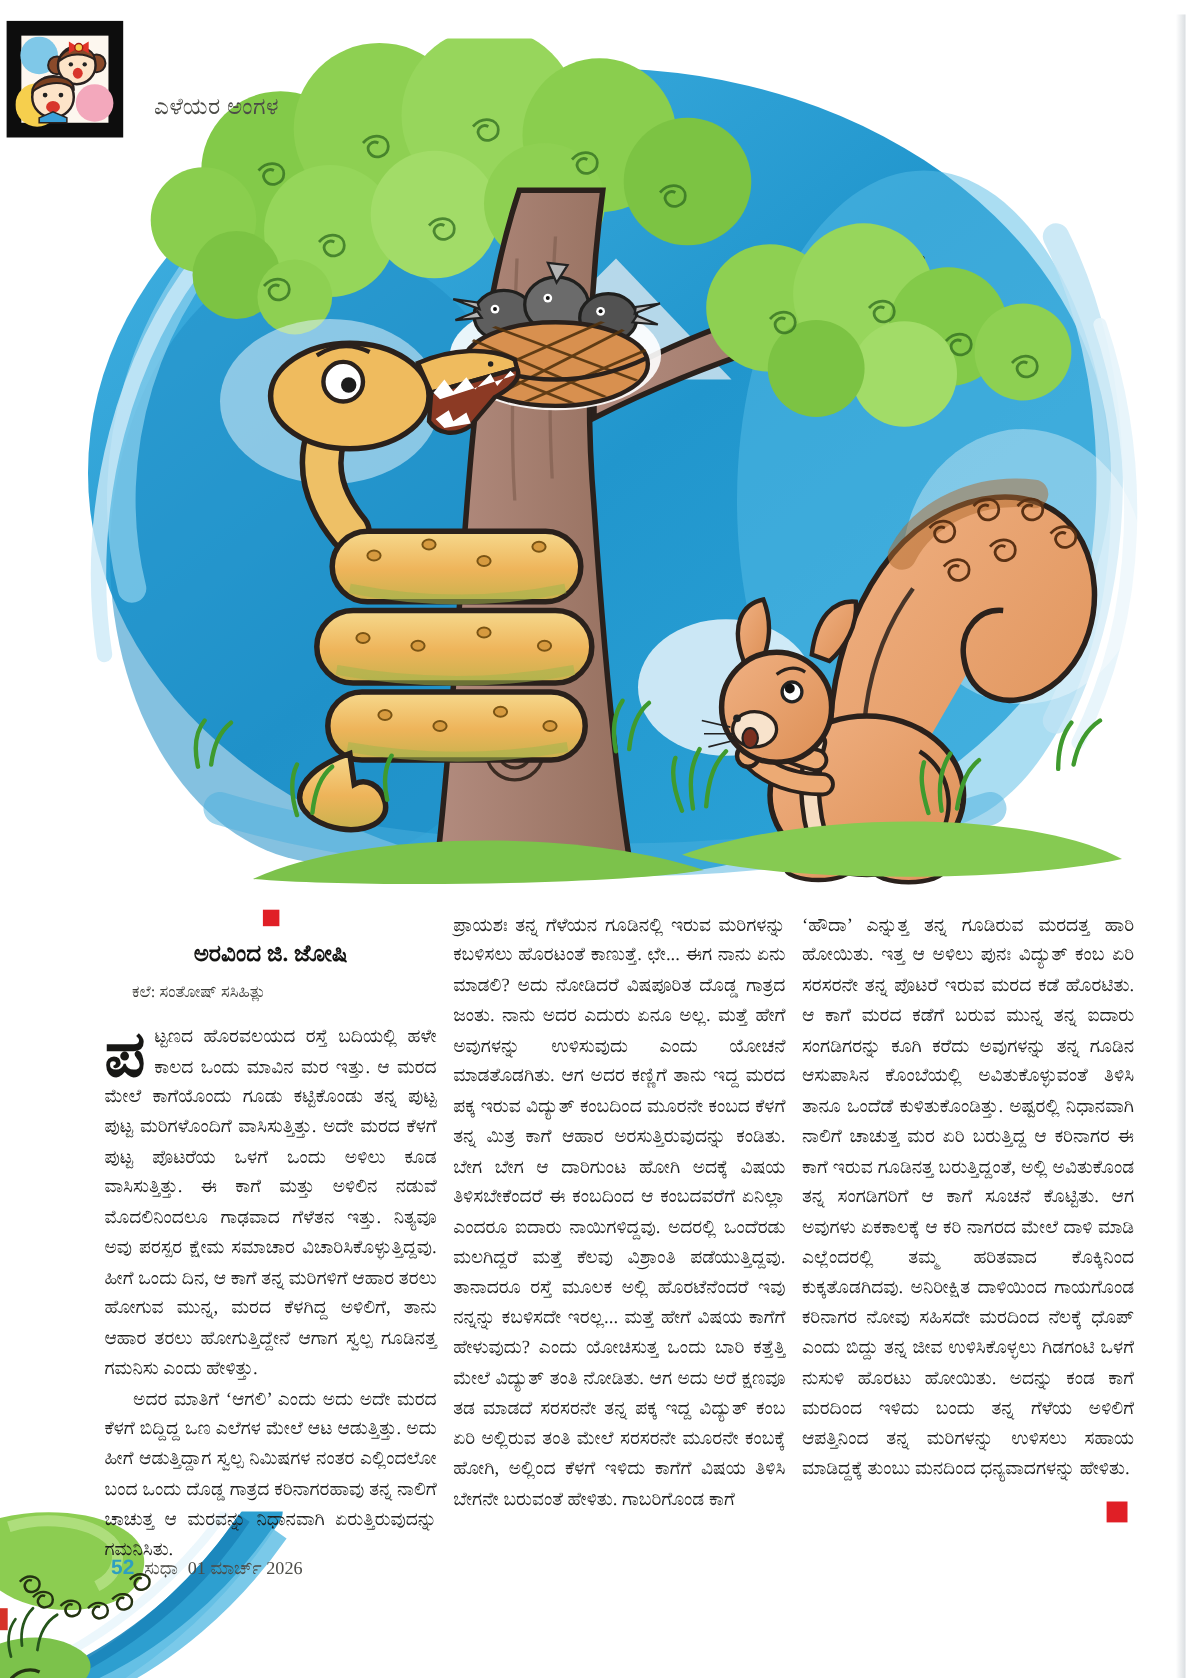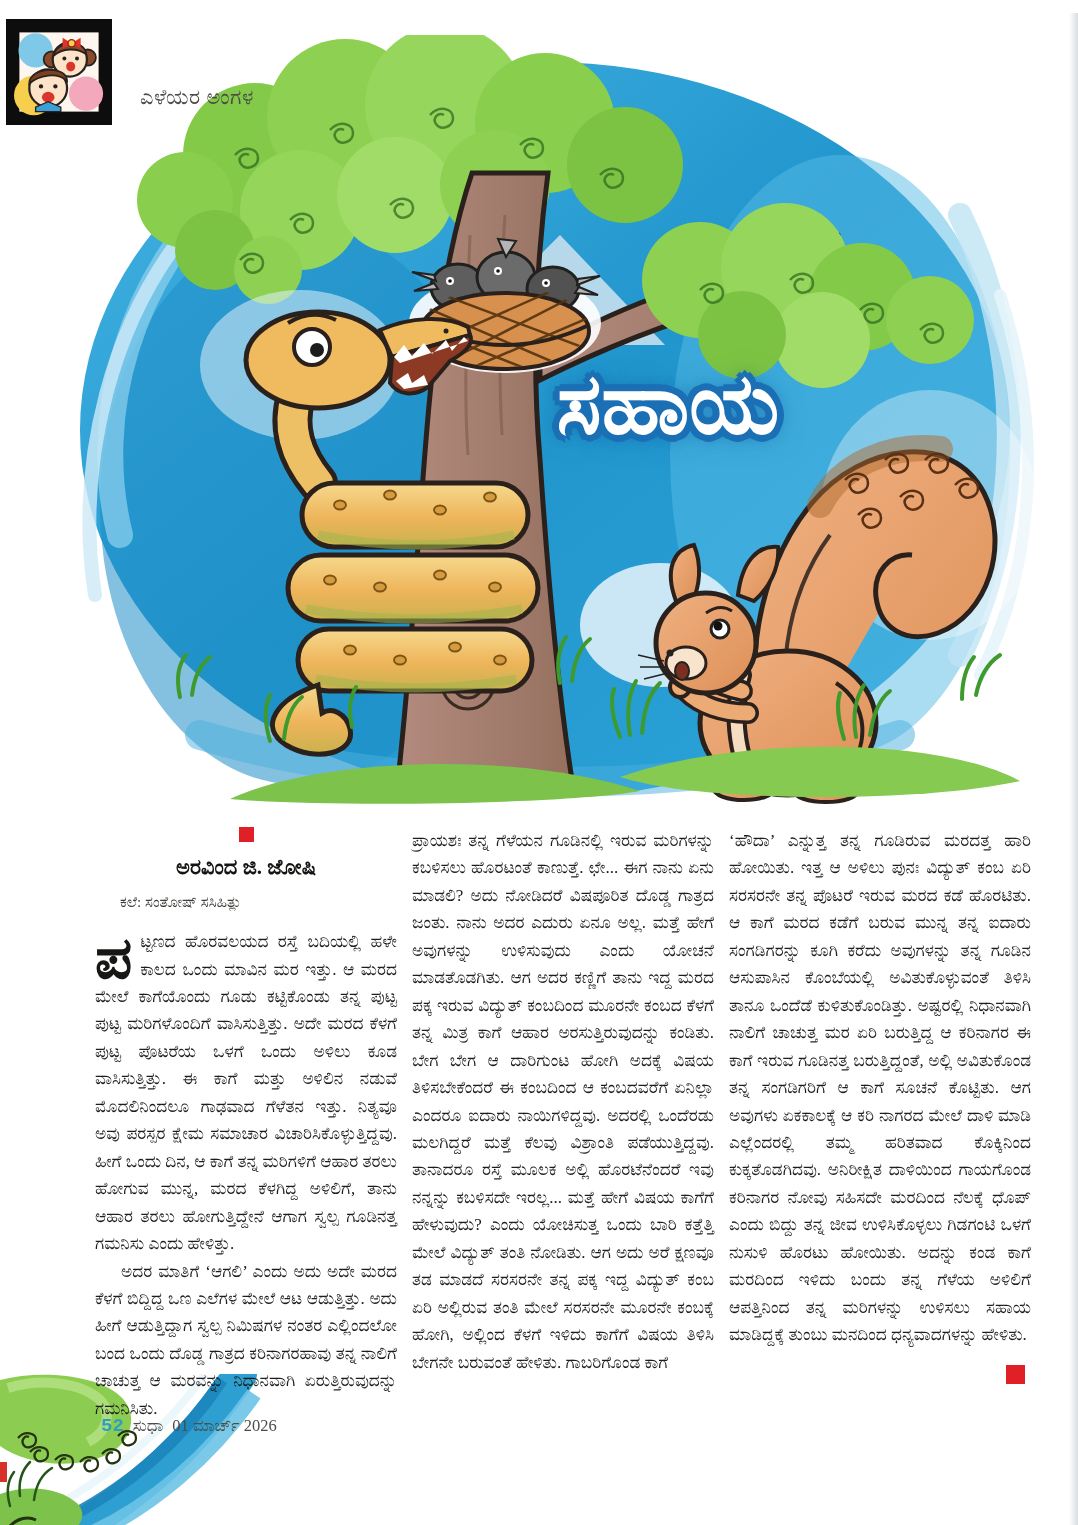--- a/index.html
+++ b/index.html
@@ -32,21 +32,21 @@
   .byline{display:flex;align-items:center;gap:9px;flex-direction:column;}
   .bullet{width:15px;height:15px;background:#e01f26;flex:none;}
   .author{font-size:21px;font-weight:bold;color:#141412;}
   .credit{font-size:15px;color:#3c3c38;margin:5px 0 14px 25px;}
   .dropcap{float:left;font-size:58px;line-height:.82;font-weight:bold;margin:7px 8px 0 0;color:#171715;}
   .endmark{width:19px;height:19px;background:#e01f26;margin:16px 6px 0 auto;}
 
   
   .footer{position:absolute;left:101px;top:1402px;z-index:3;font-size:16.5px;color:#4c4c48;
           display:flex;gap:9px;align-items:baseline;}
-  .pagenum{font-size:19px;font-weight:bold;color:#2e9fc0;font-family:Liberation Mono, monospace;}
+  .pagenum{font-size:19px;font-weight:bold;color:#2e9fc0;font-family:Liberation Sans, sans-serif;}
 
   
   .corner{position:absolute;left:0;bottom:0;width:268px;height:164px;z-index:1;}
   .edge-right{position:absolute;top:0;right:0;width:9px;height:100%;
               background:linear-gradient(to left,#d9dde0,rgba(255,255,255,0));z-index:6;}
   .edge-bottom{position:absolute;left:0;bottom:0;width:100%;height:7px;
                background:linear-gradient(to top,#e0e4e7,rgba(255,255,255,0));z-index:6;}
 </style>
 </head>
 <body>
@@ -284,21 +284,20 @@
         <path d="M270,706 C264,686 264,672 270,660"></path>
           <path d="M284,704 C286,684 292,670 302,662"></path>
         <path d="M180,662 C176,644 178,630 186,620"></path>
           <path d="M192,660 C194,642 200,630 210,622"></path>
         <path d="M352,692 C348,674 350,662 356,652"></path>
       </g>
     </g>
   </svg>
 
   <div class="story-title">
-    <div class="title-line">ಸಹಾಯ</div>
   </div>
 
   <div class="columns">
     <div class="col">
       <div class="byline">
         <span class="bullet"></span>
         <span class="author">ಅರವಿಂದ ಜಿ. ಜೋಷಿ</span>
       </div>
       <div class="credit">ಕಲೆ: ಸಂತೋಷ್ ಸಸಿಹಿತ್ಲು</div>
       <p class="lead-para"><span class="dropcap">ಪ</span><span>ಟ್ಟಣದ ಹೊರವಲಯದ ರಸ್ತೆ ಬದಿಯಲ್ಲಿ ಹಳೇ ಕಾಲದ ಒಂದು ಮಾವಿನ ಮರ ಇತ್ತು. ಆ ಮರದ ಮೇಲೆ ಕಾಗೆಯೊಂದು ಗೂಡು ಕಟ್ಟಿಕೊಂಡು ತನ್ನ ಪುಟ್ಟ ಪುಟ್ಟ ಮರಿಗಳೊಂದಿಗೆ ವಾಸಿಸುತ್ತಿತ್ತು. ಅದೇ ಮರದ ಕೆಳಗೆ ಪುಟ್ಟ ಪೊಟರೆಯ ಒಳಗೆ ಒಂದು ಅಳಿಲು ಕೂಡ ವಾಸಿಸುತ್ತಿತ್ತು. ಈ ಕಾಗೆ ಮತ್ತು ಅಳಿಲಿನ ನಡುವೆ ಮೊದಲಿನಿಂದಲೂ ಗಾಢವಾದ ಗೆಳೆತನ ಇತ್ತು. ನಿತ್ಯವೂ ಅವು ಪರಸ್ಪರ ಕ್ಷೇಮ ಸಮಾಚಾರ ವಿಚಾರಿಸಿಕೊಳ್ಳುತ್ತಿದ್ದವು. ಹೀಗೆ ಒಂದು ದಿನ, ಆ ಕಾಗೆ ತನ್ನ ಮರಿಗಳಿಗೆ ಆಹಾರ ತರಲು ಹೋಗುವ ಮುನ್ನ, ಮರದ ಕೆಳಗಿದ್ದ ಅಳಿಲಿಗೆ, ತಾನು ಆಹಾರ ತರಲು ಹೋಗುತ್ತಿದ್ದೇನೆ ಆಗಾಗ ಸ್ವಲ್ಪ ಗೂಡಿನತ್ತ ಗಮನಿಸು ಎಂದು ಹೇಳಿತ್ತು.</span></p>

